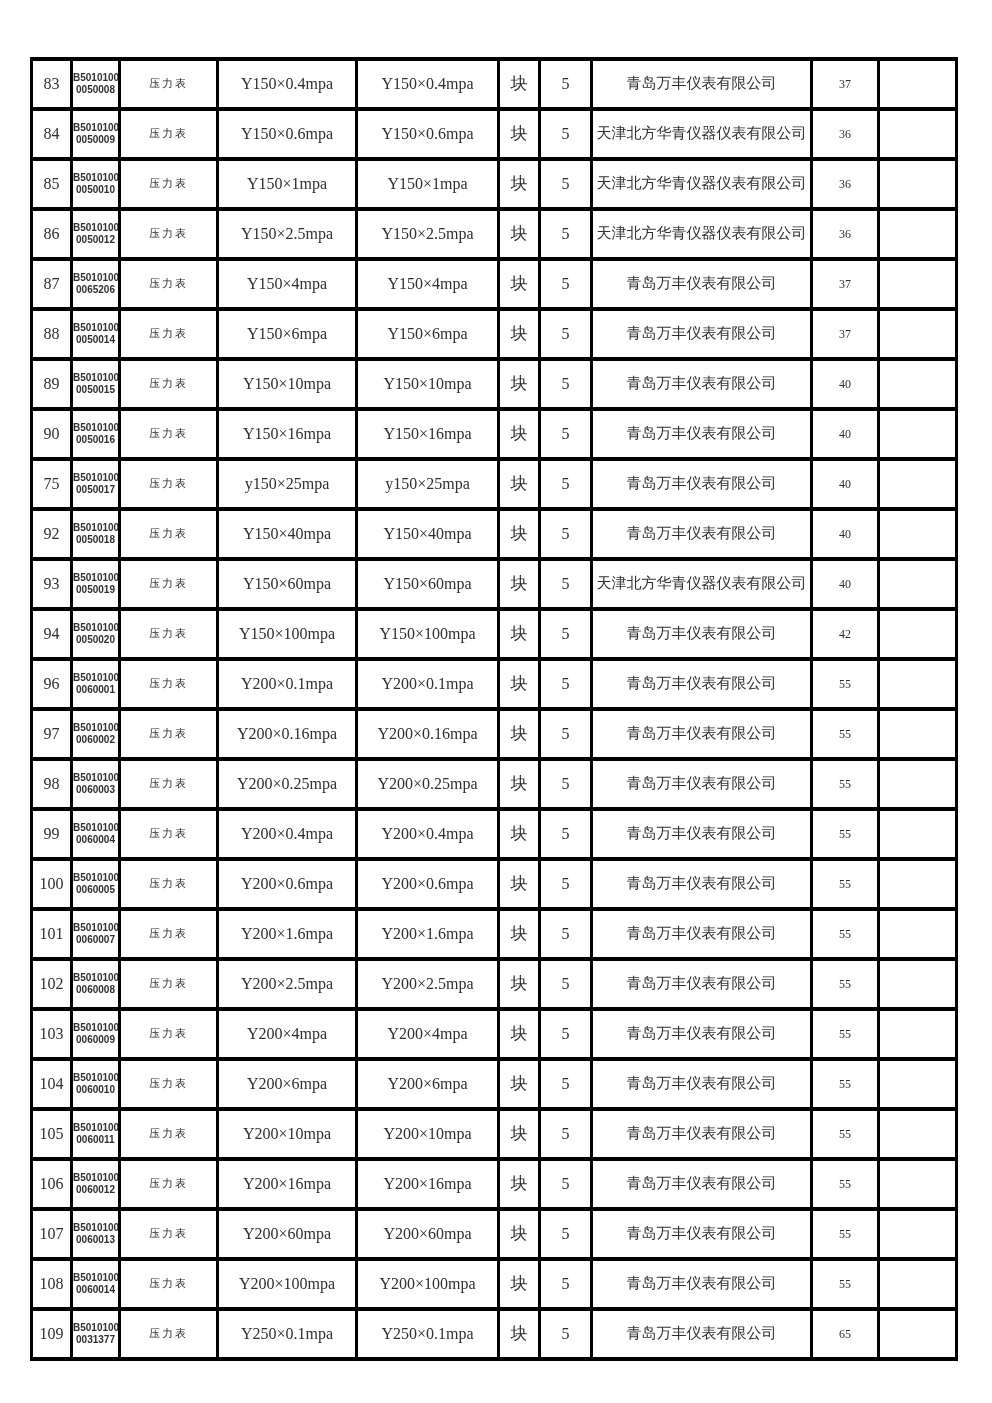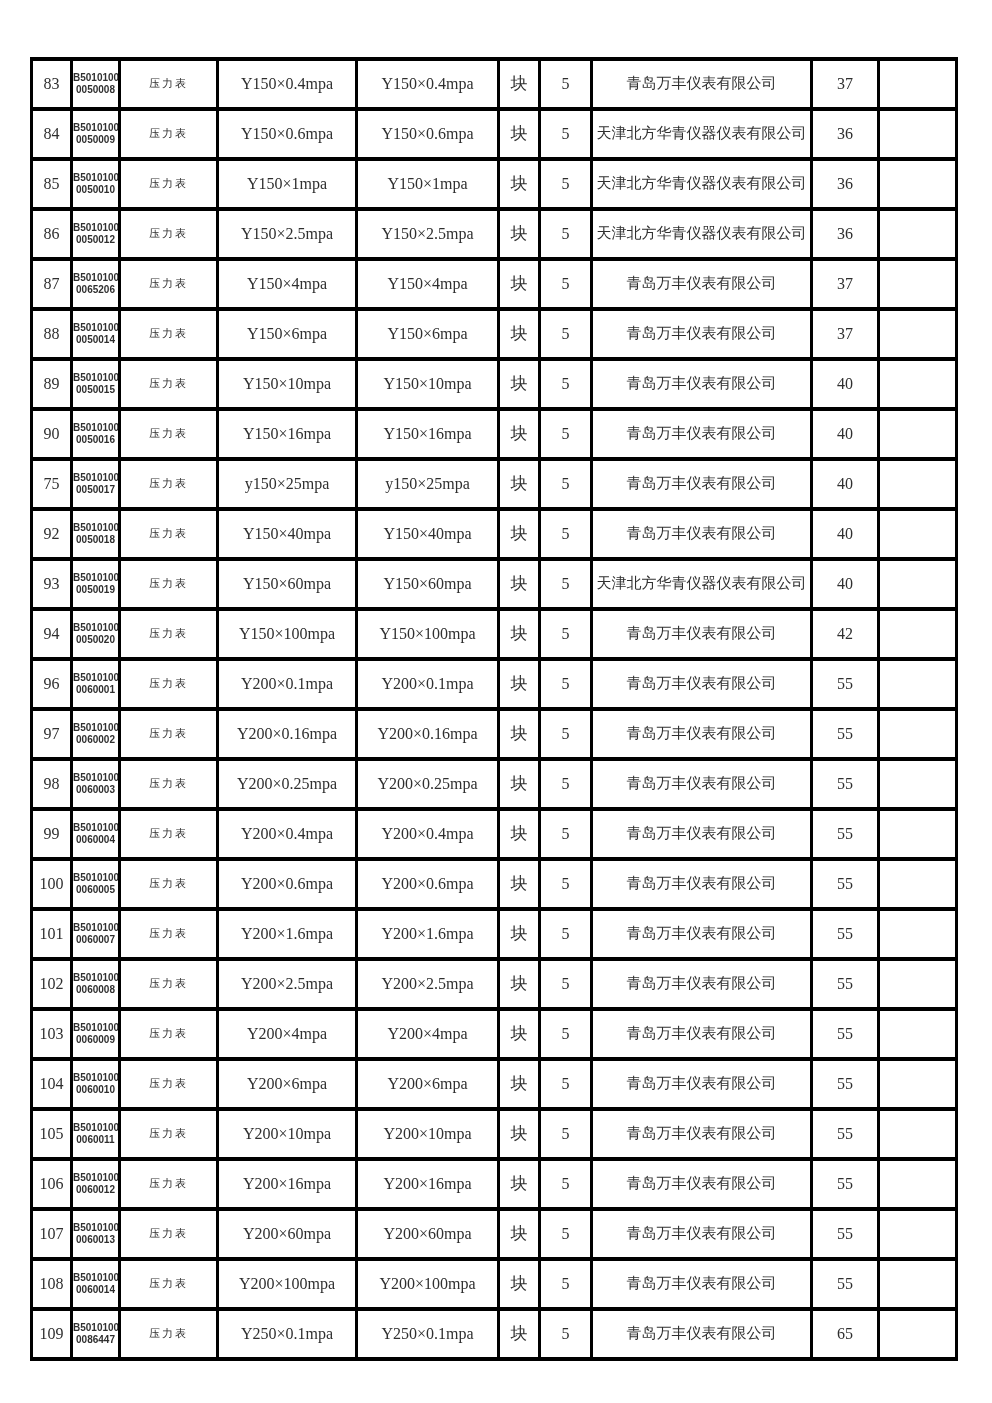--- a/index.html
+++ b/index.html
@@ -40,21 +40,21 @@
     font-weight: bold;
     line-height: 1.2;
     letter-spacing: 0px;
     padding: 0;
   }
   td.c-name { font-size: 11px; letter-spacing: 2px; }
   td.c-spec { font-size: 16px; }
   td.c-unit { font-size: 17px; }
   td.c-qty  { font-size: 16px; }
   td.c-supplier { font-size: 15px; line-height: 1.3; }
-  td.c-price { font-size: 16px; }
+  td.c-price { font-size: 12px; }
 </style>
 </head>
 <body>
 
 <table class="sheet-table">
   <colgroup>
     <col style="width:40px">
     <col style="width:48px">
     <col style="width:98px">
     <col style="width:139px">
@@ -463,21 +463,21 @@
     <td class="c-qty">5</td>
     <td class="c-supplier">青岛万丰仪表有限公司</td>
     <td class="c-price">55</td>
     <td class="c-note"></td>
   </tr>
 
   <tr>
     <td class="c-num">109</td>
     <td class="c-code">
       <div>B50101001</div>
-      <div>0086447</div>
+      <div>0031377</div>
     </td>
     <td class="c-name">压力表</td>
     <td class="c-spec">Y250×0.1mpa</td>
     <td class="c-spec">Y250×0.1mpa</td>
     <td class="c-unit">块</td>
     <td class="c-qty">5</td>
     <td class="c-supplier">青岛万丰仪表有限公司</td>
     <td class="c-price">65</td>
     <td class="c-note"></td>
   </tr>

